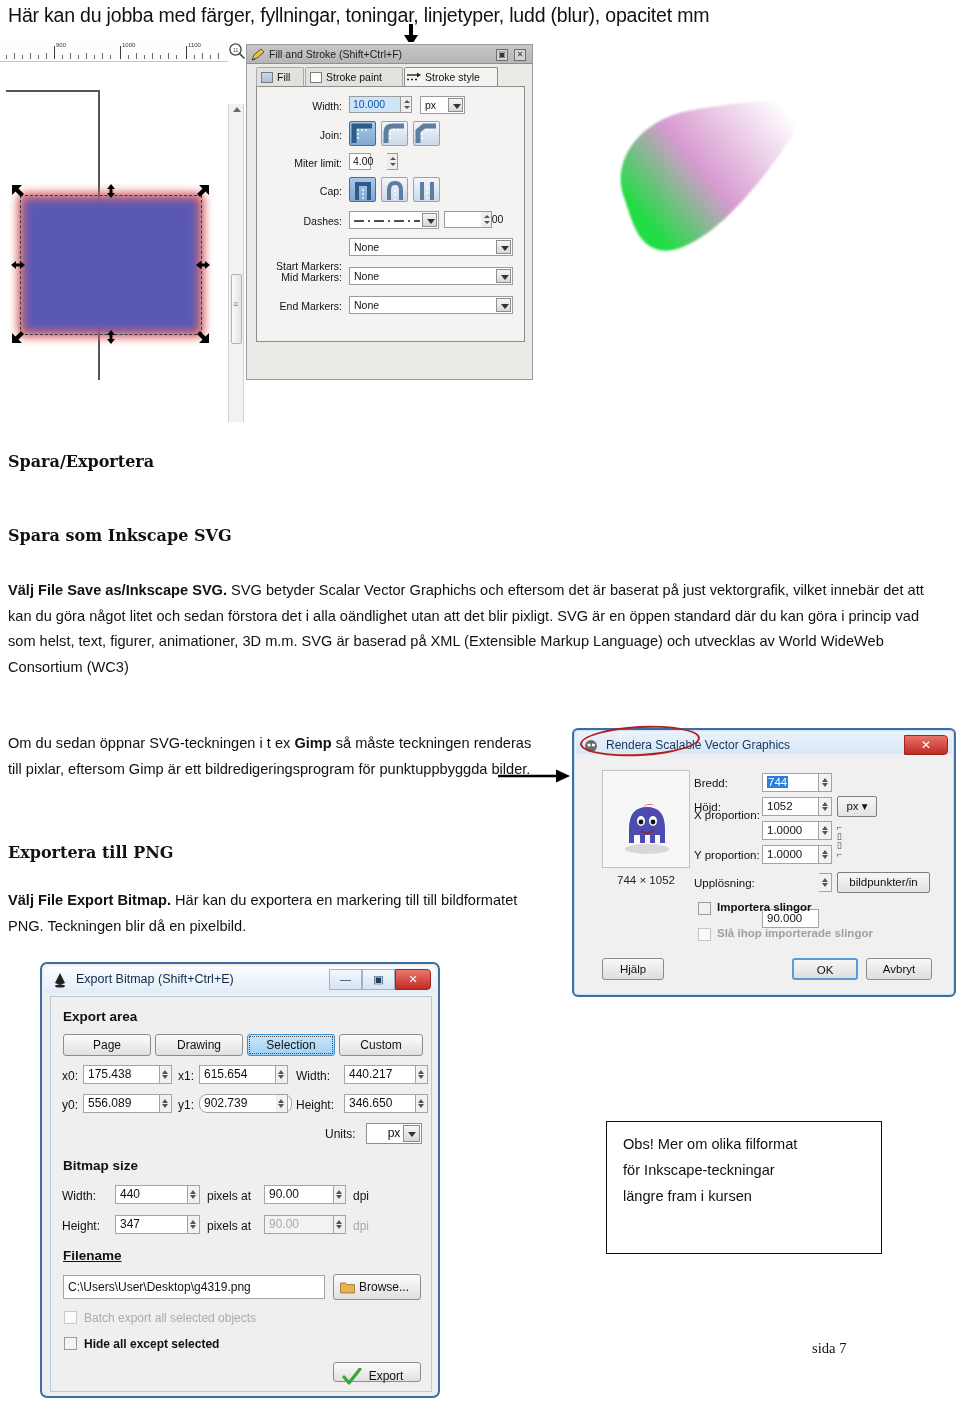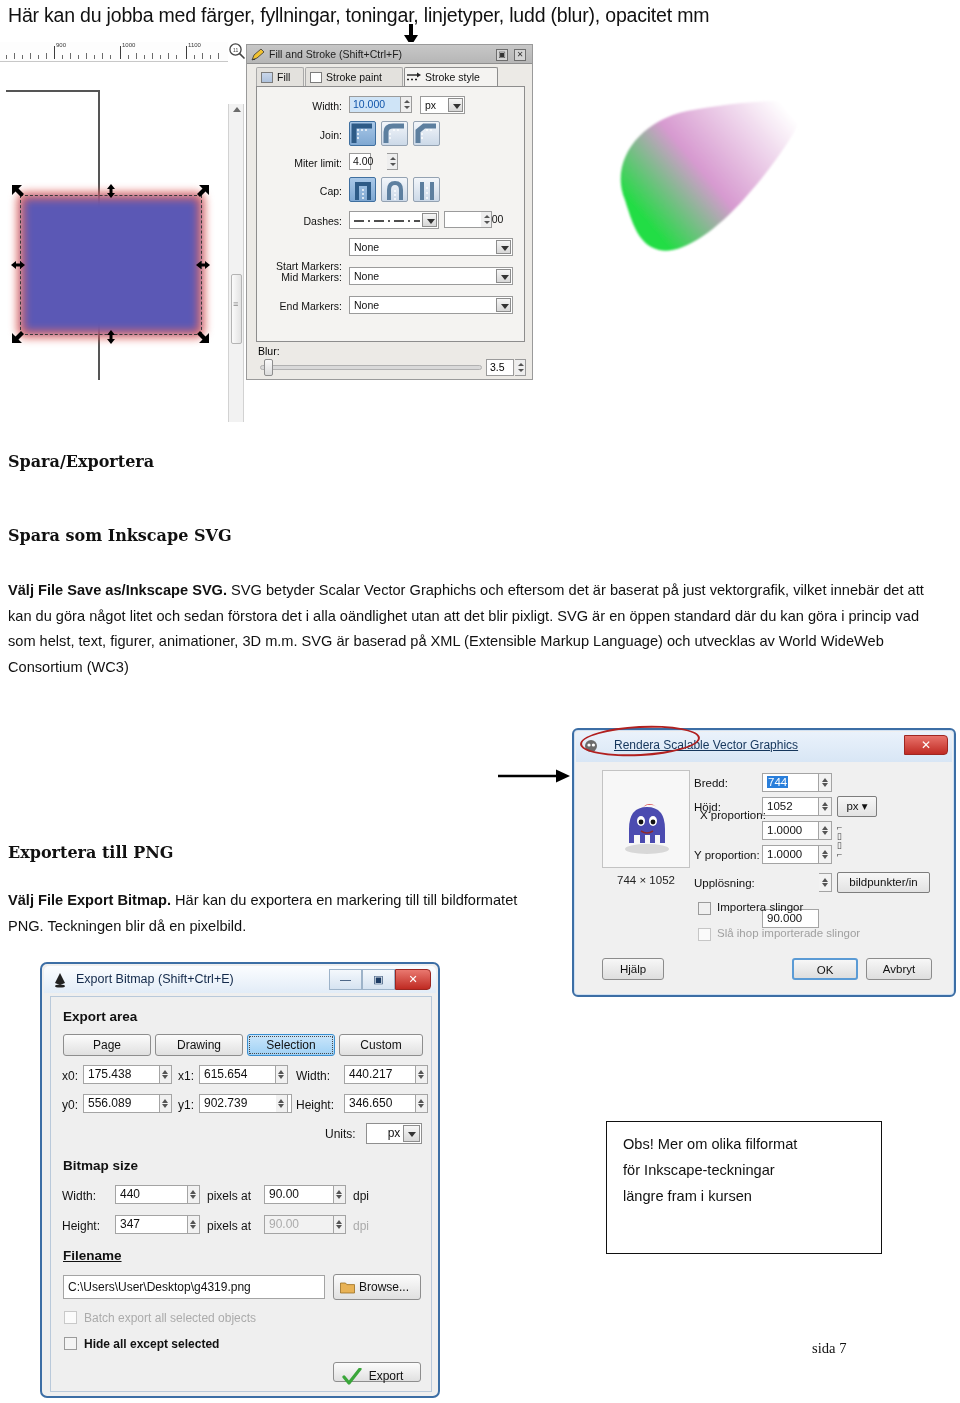--- a/index.html
+++ b/index.html
@@ -198,26 +198,25 @@
   
   .right-arrow { position:absolute; }
 
   
   .gimp {
     position:absolute; left:572px; top:728px; width:384px; height:269px;
     background:#f0f0f0; border:2px solid #3c6ea5; border-radius:6px;
     box-shadow: inset 0 0 0 1px #cfe0f2;
   }
   .gimp-title {
-    position:absolute; left:2px; top:2px; right:2px; height:30px;
+    position:absolute; left:2px; top:2px; right:2px; height:22px;
     background:linear-gradient(to bottom,#eaf2fb,#d8e6f5);
     border-radius:4px 4px 0 0;
-    font-size:12px; line-height:26px; color:#15365c; padding-left:38px;
+    font-size:12px; line-height:26px; color:#15365c; padding-left:30px;
     white-space:nowrap;
-    text-decoration:underline;
   }
   .gimp-ico { position:absolute; left:8px; top:7px; width:14px; height:14px; }
   .gimp-close {
     position:absolute; right:4px; top:3px; width:44px; height:20px;
     background:linear-gradient(to bottom,#e8736b,#c02b24);
     border:1px solid #9e2721; border-radius:0 4px 4px 0;
     color:#fff; font-size:12px; line-height:19px; text-align:center;
   }
   .gimp-ellipse {
     position:absolute; left:4px; top:-6px; width:120px; height:30px;
@@ -254,21 +253,21 @@
     background:linear-gradient(to bottom,#f7f7f7,#dedede);
     border:1px solid #8c8c8c; border-radius:3px;
     font-size:11.5px; line-height:20px; text-align:center; color:#111;
   }
   .g-btn.primary { border:2px solid #5b9bd5; }
   .g-chk {
     position:absolute; width:13px; height:13px; background:#f0f0f0;
     border:1px solid #9b9b9b;
   }
   .g-chk.dis { background:#fafafa; border-color:#c6c6c6; }
-  .g-chk-lbl { position:absolute; font-size:11.5px; color:#111; }
+  .g-chk-lbl { position:absolute; font-size:11.5px; color:#111;font-weight:bold; }
   .g-chk-lbl.dis { color:#a0a0a0; }
   .g-unit {
     position:absolute; height:21px; background:linear-gradient(to bottom,#f7f7f7,#e2e2e2);
     border:1px solid #7d7d7d; border-radius:2px;
     font-size:11.5px; line-height:19px; text-align:center; color:#111;
   }
   .chain { position:absolute; font-size:9px; color:#444; line-height:9px; }
 
   
   .expdlg {
@@ -595,27 +594,20 @@
         <span class="arrow"></span>
       </div>
 
       <div class="lbl" style="left:0px; top:213px; width:85px;">End Markers:</div>
       <div class="combo" style="left:92px; top:209px; width:164px;">
         <span>None</span>
         <span class="arrow"></span>
       </div>
     </div>
 
-    <div class="blur-row">
-      <div class="blur-label">Blur:</div>
-      <div class="slider-track"></div>
-      <div class="slider-knob"></div>
-      <div class="blur-val">3.5</div>
-      <div class="spin" style="left:259px; top:14px;"></div>
-    </div>
   </div>
 
   <svg class="blob" viewBox="0 0 205 185">
     <defs>
       <linearGradient id="gblob" x1="0.08" y1="0.72" x2="0.95" y2="0.12">
         <stop offset="0%" stop-color="#22dd44"></stop>
         <stop offset="42%" stop-color="#d79ad0"></stop>
         <stop offset="100%" stop-color="#ffffff"></stop>
       </linearGradient>
       <filter id="bsoft">
@@ -625,20 +617,23 @@
     <path d="M20 112 C4 74 34 33 82 23 C128 14 186 9 198 17 C205 23 176 70 140 110 C108 146 75 167 54 162 C33 157 27 134 20 112 Z" fill="url(#gblob)" filter="url(#bsoft)"></path>
   </svg>
 
   <div class="h-slab" style="left:8px; top:452px;">Spara/Exportera</div>
   <div class="h-slab" style="left:8px; top:526px;">Spara som Inkscape SVG</div>
 
   <div class="para" style="left:8px; top:578px; width:932px;">
     <b>Välj File Save as/Inkscape SVG.</b><span> SVG betyder Scalar Vector Graphichs och eftersom det är baserat på just vektorgrafik, vilket innebär det att kan du göra något litet och sedan förstora det i alla oändlighet utan att det blir pixligt. SVG är en öppen standard där du kan göra i princip vad som helst, text, figurer, animationer, 3D m.m. SVG är baserad på XML (Extensible Markup Language) och utvecklas av World WideWeb Consortium (WC3)</span>
   </div>
 
+  <div class="para" style="left:8px; top:731px; width:530px;">
+    <span>Om du sedan öppnar SVG-teckningen i t ex </span><b>Gimp</b><span> så måste teckningen renderas till pixlar, eftersom Gimp är ett bildredigeringsprogram för punktuppbyggda bilder.</span>
+  </div>
 
   <svg class="right-arrow" style="left:498px; top:768px; width:72px; height:16px;" viewBox="0 0 72 16">
     <line x1="0" y1="8" x2="61" y2="8" stroke="#000" stroke-width="2.6"></line>
     <polygon points="58,1.5 72,8 58,14.5" fill="#000"></polygon>
   </svg>
 
   <div class="h-slab" style="left:8px; top:843px;">Exportera till PNG</div>
 
   <div class="para" style="left:8px; top:888px; width:545px;">
     <b>Välj File Export Bitmap.</b><span> Här kan du exportera en markering till till bildformatet PNG. Teckningen blir då en pixelbild.</span>
@@ -672,21 +667,21 @@
 
     <div class="g-lbl" style="left:120px; top:47px;">Bredd:</div>
     <div class="g-field sel" style="left:188px; top:43px; width:57px;"><span>744</span></div>
     <div class="g-spin" style="left:245px; top:43px;"></div>
 
     <div class="g-lbl" style="left:120px; top:71px;">Höjd:</div>
     <div class="g-field" style="left:188px; top:67px; width:57px;">1052</div>
     <div class="g-spin" style="left:245px; top:67px;"></div>
     <div class="g-unit" style="left:263px; top:66px; width:40px;">px ▾</div>
 
-    <div class="g-lbl" style="left:120px; top:79px;margin-left:6px;">X proportion:</div>
+    <div class="g-lbl" style="left:120px; top:79px;">X proportion:</div>
     <div class="g-field" style="left:188px; top:91px; width:57px;">1.0000</div>
     <div class="g-spin" style="left:245px; top:91px;"></div>
 
     <div class="g-lbl" style="left:120px; top:119px;">Y proportion:</div>
     <div class="g-field" style="left:188px; top:115px; width:57px;">1.0000</div>
     <div class="g-spin" style="left:245px; top:115px;"></div>
     <div class="chain" style="left:263px; top:93px;">⌐<br>▯<br>▯<br>⌐</div>
 
     <div class="g-lbl" style="left:120px; top:147px;">Upplösning:</div>
     <div class="g-field" style="left:188px; top:143px; width:57px;margin-top:36px;">90.000</div>
@@ -731,21 +726,21 @@
       <div class="e-field" style="left:148px; top:68px; width:77px;">615.654</div>
       <div class="e-spin" style="left:225px; top:68px;"></div>
       <div class="e-lbl" style="left:245px; top:72px;">Width:</div>
       <div class="e-field" style="left:293px; top:68px; width:72px;">440.217</div>
       <div class="e-spin" style="left:365px; top:68px;"></div>
 
       <div class="e-lbl" style="left:11px; top:101px;">y0:</div>
       <div class="e-field" style="left:32px; top:97px; width:77px;">556.089</div>
       <div class="e-spin" style="left:109px; top:97px;"></div>
       <div class="e-lbl" style="left:127px; top:101px;">y1:</div>
-      <div class="e-field" style="left:148px; top:97px; width:93px;">902.739</div>
+      <div class="e-field" style="left:148px; top:97px; width:93px;border-radius:8px;">902.739</div>
       <div class="e-spin" style="left:225px; top:97px;"></div>
       <div class="e-lbl" style="left:245px; top:101px;">Height:</div>
       <div class="e-field" style="left:293px; top:97px; width:72px;">346.650</div>
       <div class="e-spin" style="left:365px; top:97px;"></div>
 
       <div class="e-lbl" style="left:274px; top:130px;">Units:</div>
       <div class="e-combo" style="left:315px; top:126px; width:56px;">
         <span>px</span>
         <span class="ar"></span>
       </div>

